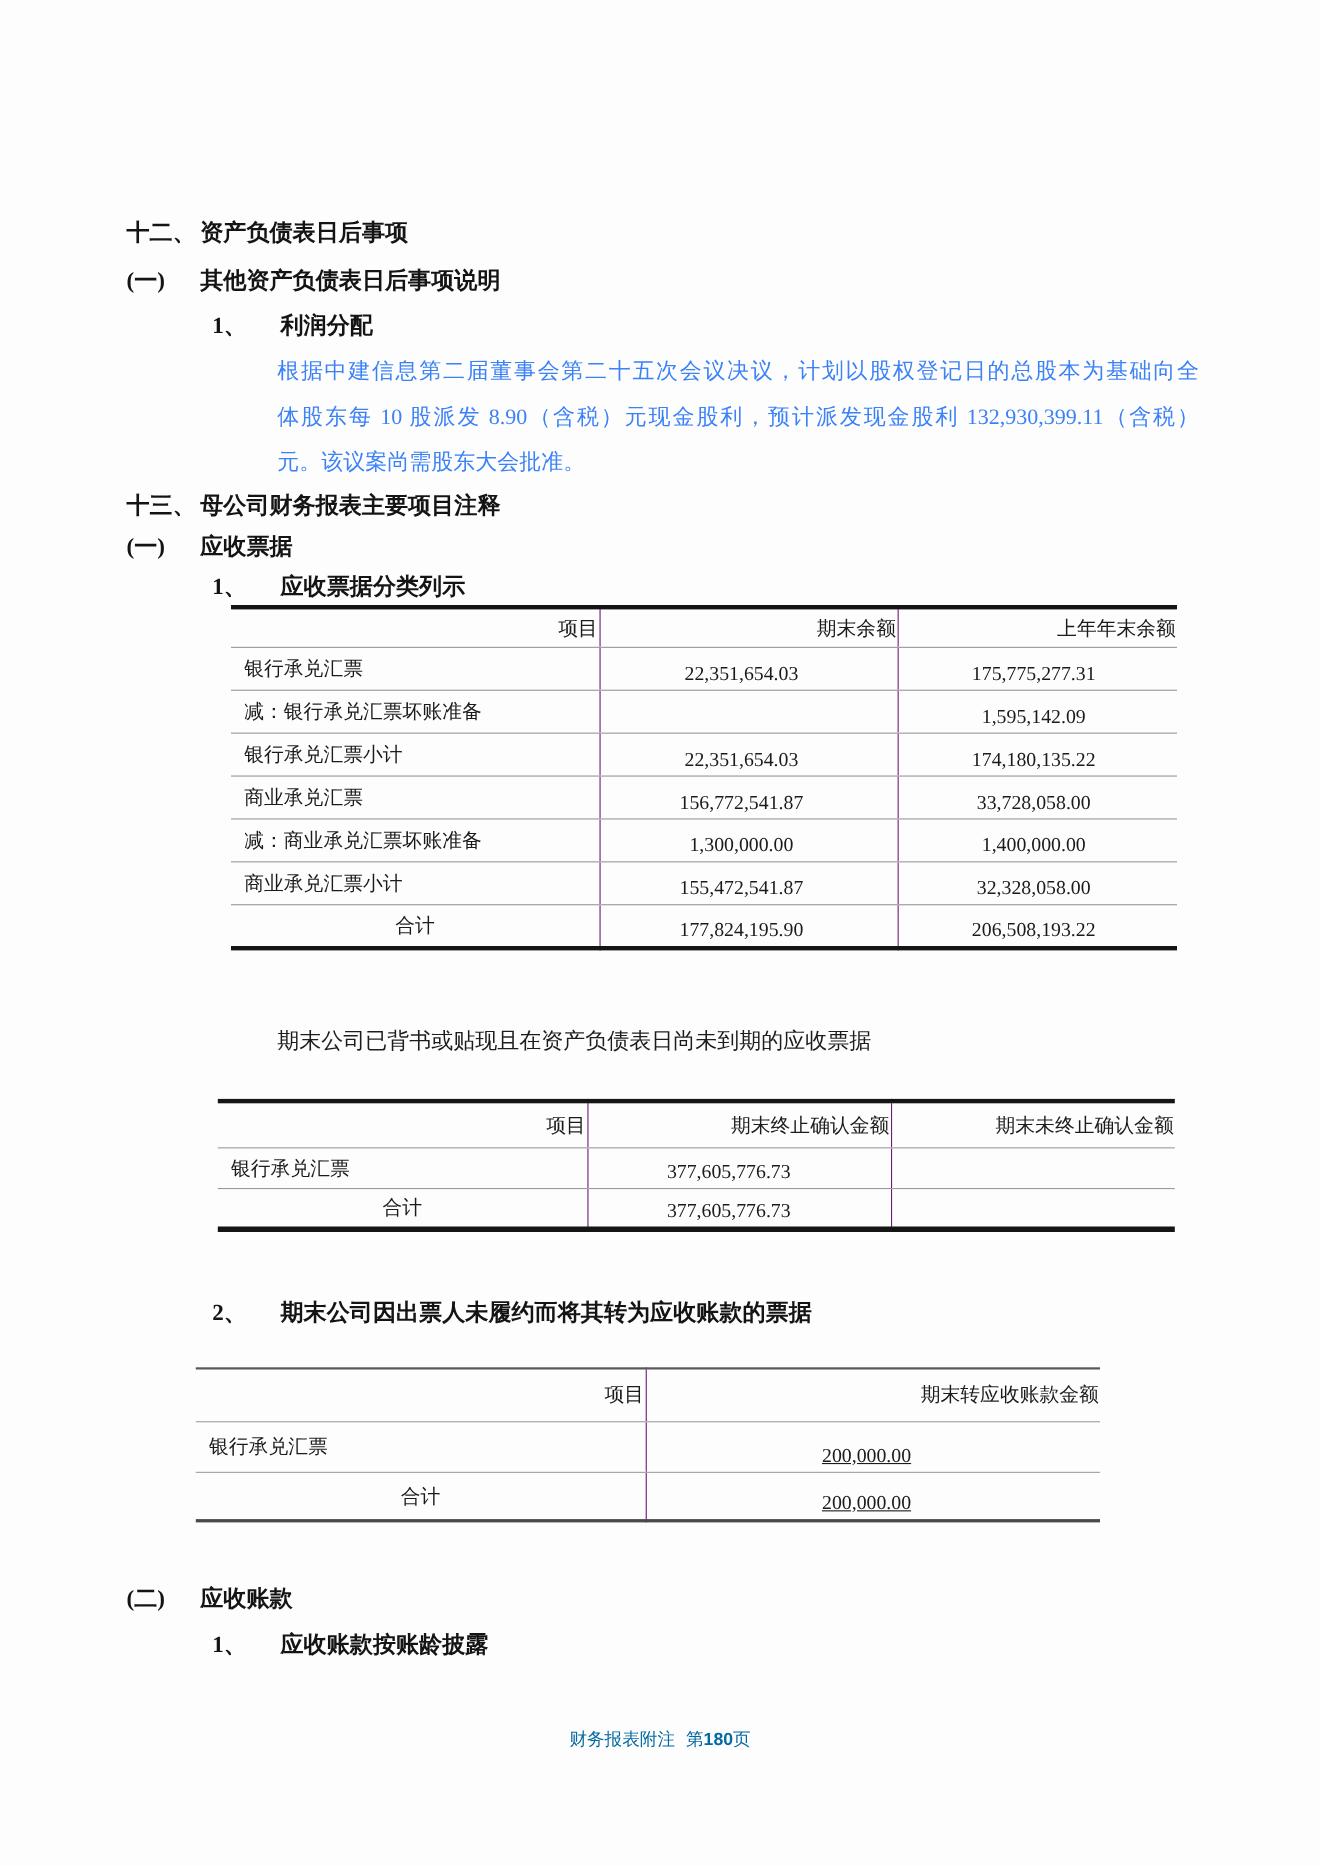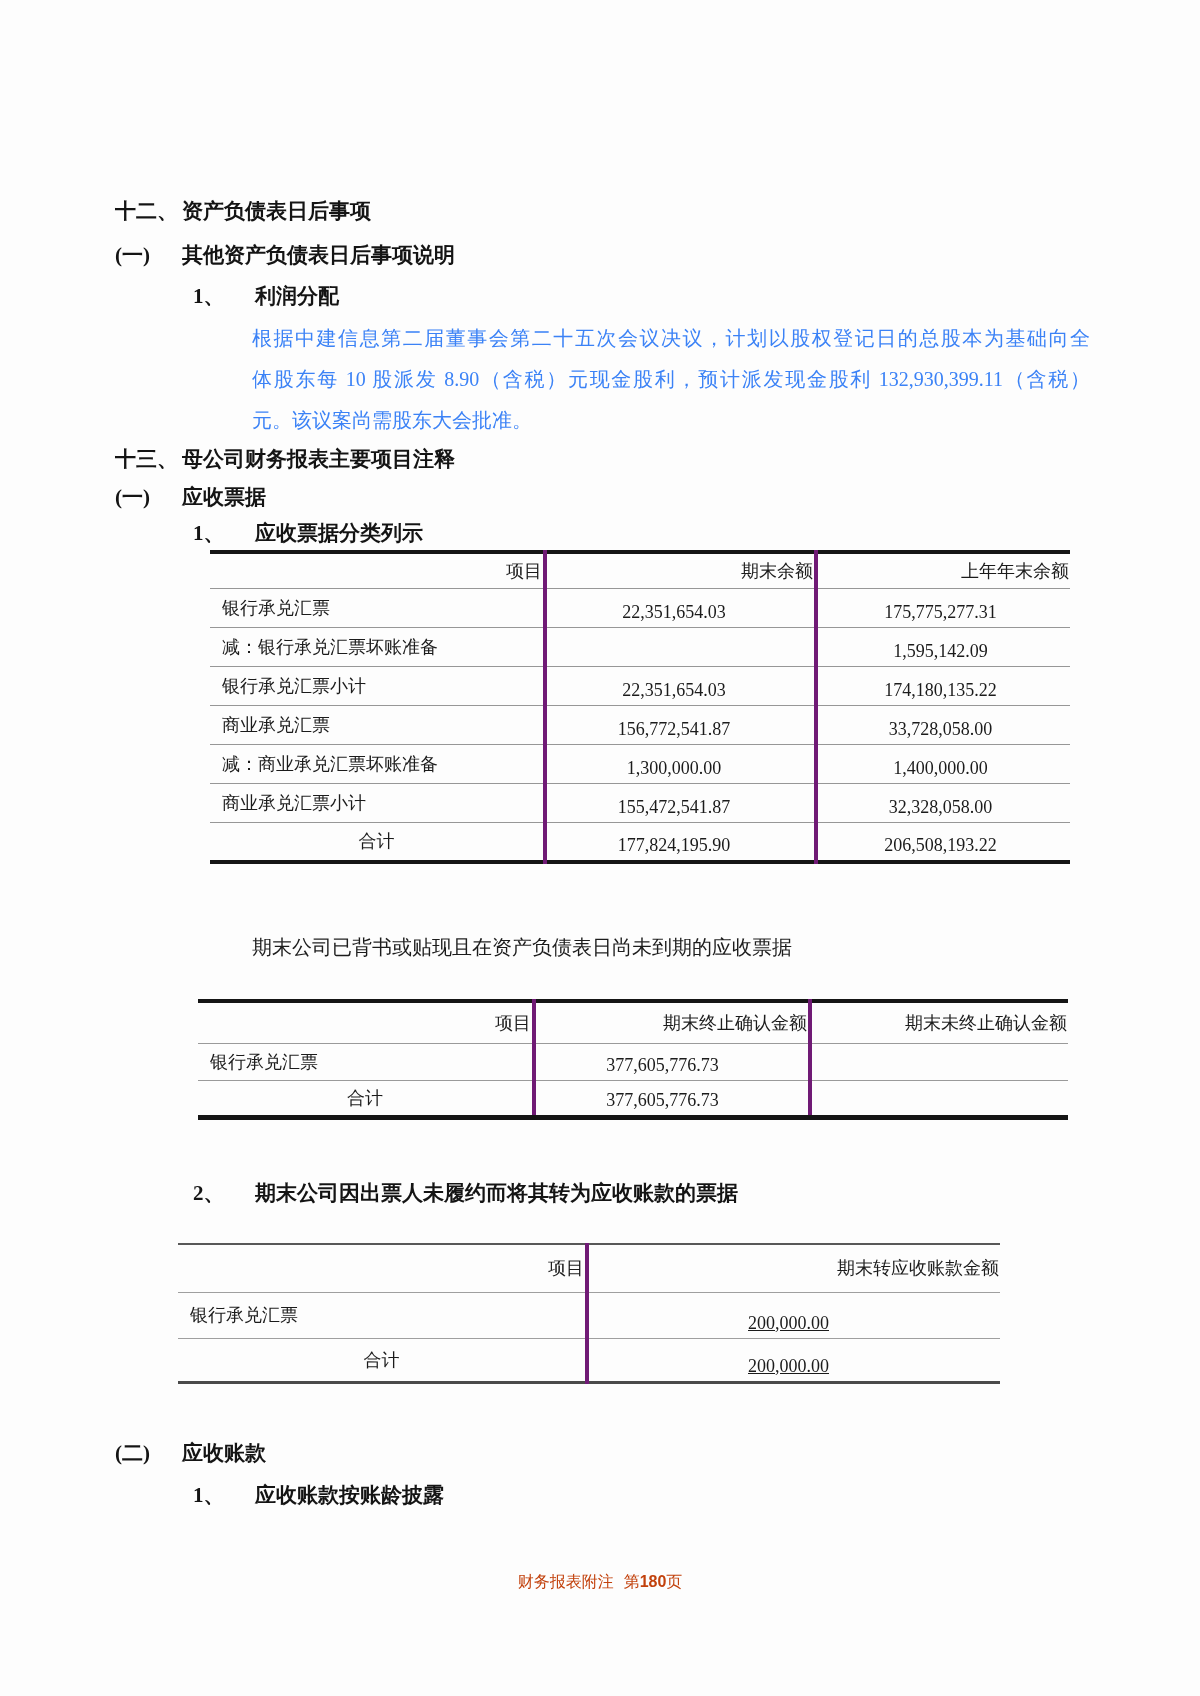--- a/index.html
+++ b/index.html
@@ -39,31 +39,31 @@
         border-top:4px solid #151515; border-bottom:5px solid #151515; }
   .t2 td { border-bottom:1px solid #9a9a9a; }
   .t2 tr { height:37px; }
   .t2 tr.thead { height:42px; }
   .t3 { left:178px; top:1243px; width:822px;
         border-top:2px solid #585858; border-bottom:3px solid #4a4a4a; }
   .t3 td { border-bottom:1px solid #9f9f9f; }
   .t3 tr { height:46px; }
   .t3 tr.thead { height:48px; }
   .t3 tr.total { height:44px; }
-  .bl { border-left:4px solid #701a75; }
+  .bl { border-left:1px solid #701a75; }
   .hc { text-align:right; vertical-align:middle; }
   .lc { text-align:left; vertical-align:middle; padding-left:12px; }
   .nc { text-align:center; vertical-align:bottom; padding-bottom:4px; padding-right:14px; }
   .nc.c3 { padding-right:8px; }
   .t2 .nc { padding-right:20px; }
   .t3 .nc { padding-right:13px;text-decoration:underline; }
   .tc { text-align:center; vertical-align:middle; }
   
   .footer { position:absolute; left:0; right:0; top:1570px; text-align:center;
-            font-size:16px; line-height:24px; color:#c2410c; }
+            font-size:16px; line-height:24px; color:#0369a1; }
   .footer .gap { display:inline-block; width:10px; }
   .footer .pnum { font-weight:700;
                   font-family:"Liberation Sans","DejaVu Sans",sans-serif; }
 </style>
 </head>
 <body>
 
 <div class="page">
 
   <div class="hrow l1" style="top:196px">

